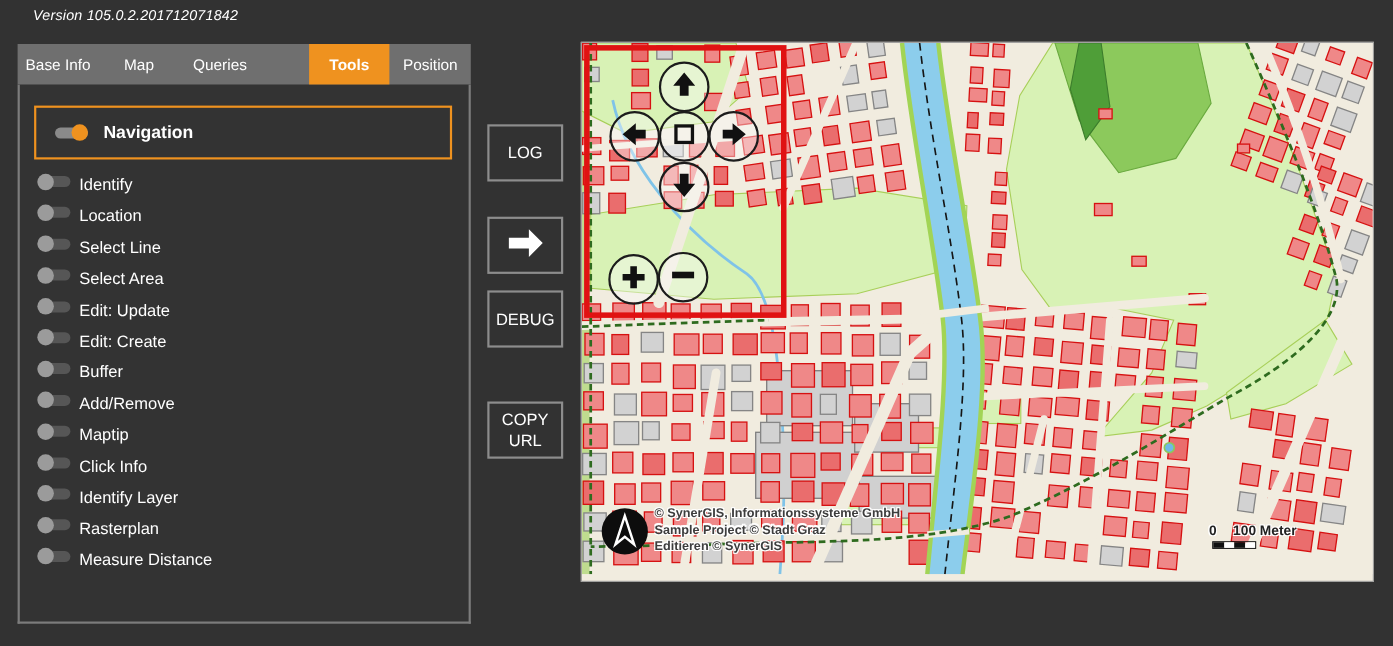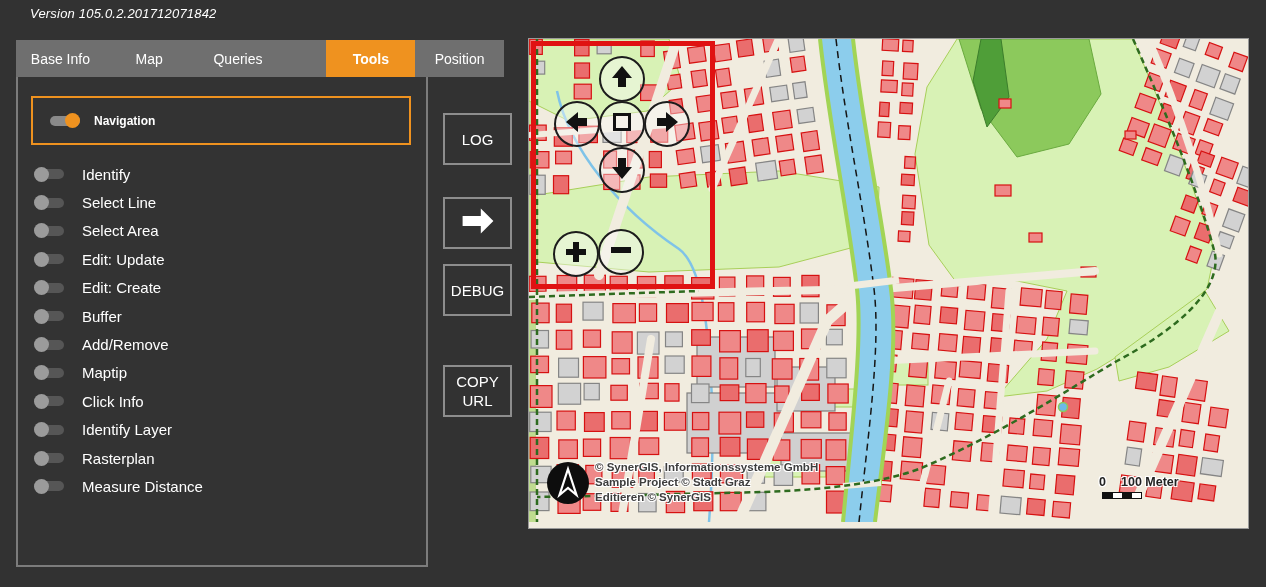--- a/index.html
+++ b/index.html
@@ -5,31 +5,31 @@
   * { box-sizing: border-box; }
   html,body { margin:0; padding:0; }
   body {
     width:1266px; height:587px; position:relative; overflow:hidden;
     background:#323232; color:#fff;
     font-family:"Liberation Sans", sans-serif;
   }
   .version { position:absolute; left:30px; top:6px; font-style:italic; font-size:13px; letter-spacing:.2px; }
 
   
-  .tabbar { position:absolute; left:16px; top:40px; width:488px; height:37px; background:#6f6f6f; display:flex; }
+  .tabbar { position:absolute; left:16px; top:40px; width:412px; height:37px; background:#6f6f6f; display:flex; }
   .tab { flex:1; display:flex; align-items:center; justify-content:center; font-size:14px; color:#fff; cursor:pointer; }
   .tab.active { background:var(--accent,#ef921f); font-weight:bold;margin-left:44px; }
 
   
   .panel { position:absolute; left:16px; top:77px; width:412px; height:490px; border:2px solid #7c7c7c; border-top:none; background:#333; }
   .navbox { position:absolute; left:13px; top:19px; width:380px; height:49px; border:2px solid var(--accent,#ef921f);
             display:flex; align-items:center; padding-left:17px; gap:14px; cursor:pointer; }
-  .navbox .lbl { font-weight:bold; font-size:12px; }
+  .navbox .lbl { font-weight:bold; font-size:16px; }
   .toollist { position:absolute; left:0; top:83px; right:0; display:flex; flex-direction:column; }
-  .tool-row { height:28.4px; display:flex; align-items:center; gap:18px; padding-left:16px; cursor:pointer; }
+  .tool-row { height:28.4px; display:flex; align-items:flex-start; gap:8px; padding-left:16px; cursor:pointer; }
   .tool-row .lbl { font-size:15px; }
   .switch { width:30px; height:10px; border-radius:5px; background:#565656; position:relative; flex:none; }
   .switch .knob { width:15px; height:15px; border-radius:50%; background:#9b9b9b; position:absolute; left:0; top:-2.5px; }
   .switch.on { background:#8a8a8a; }
   .switch.on .knob { left:15px; background:var(--accent,#ef921f); }
 
   
   .sidebtn { position:absolute; left:443px; width:69px; height:52px; border:2px solid #8d8d8d; background:transparent;
              color:#fff; font-size:15px; display:flex; align-items:center; justify-content:center; text-align:center;
              font-family:inherit; line-height:19px; padding:0 8px; cursor:pointer; }
@@ -69,20 +69,26 @@
         <span class="knob"></span>
       </span>
     <span class="lbl">Navigation</span>
   </div>
   <div class="toollist">
     <div class="tool-row">
         <span class="switch">
           <span class="knob"></span>
         </span>
         <span class="lbl">Identify</span>
+      </div>
+    <div class="tool-row">
+        <span class="switch">
+          <span class="knob"></span>
+        </span>
+        <span class="lbl">Location</span>
       </div>
     <div class="tool-row">
         <span class="switch">
           <span class="knob"></span>
         </span>
         <span class="lbl">Select Line</span>
       </div>
     <div class="tool-row">
         <span class="switch">
           <span class="knob"></span>

